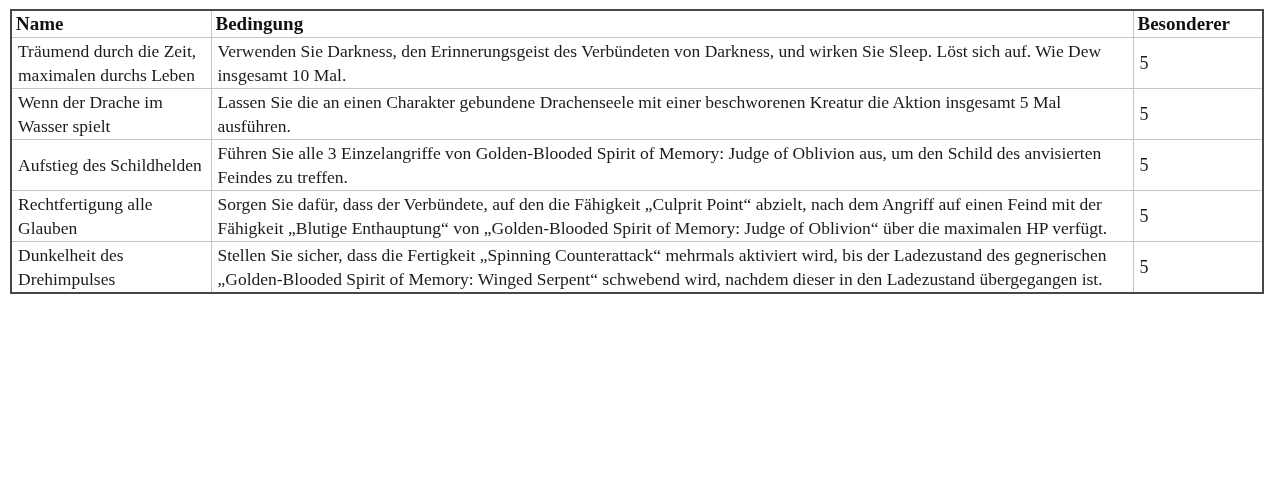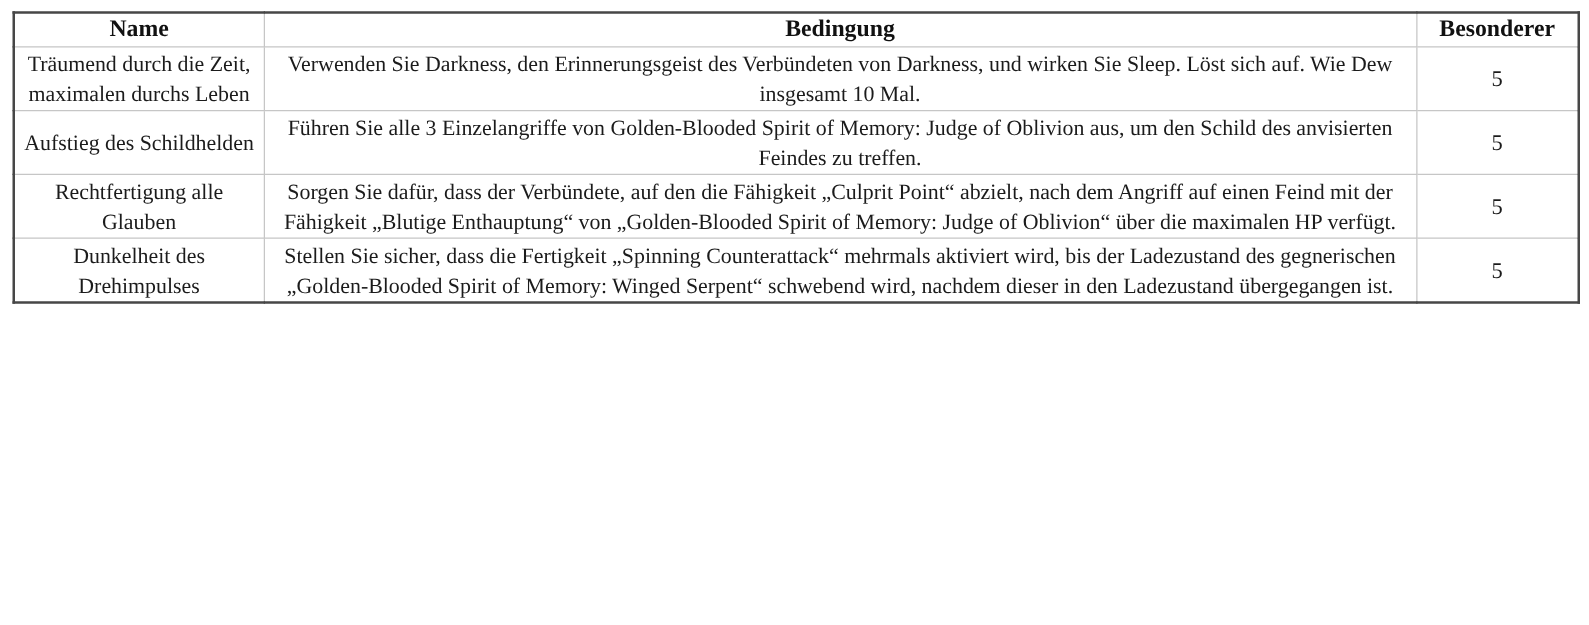--- a/index.html
+++ b/index.html
@@ -24,21 +24,21 @@
     table-layout: fixed;
     width: 1252px;
     background: #ffffff;
     border: 2px solid #474747;
   }
   col.col-name   { width: 200px; }
   col.col-cond   { width: 922px; }
   col.col-reward { width: 130px; }
   th, td {
     border: 1px solid #c6c6c6;
-    text-align: center;
+    text-align: left;
     vertical-align: middle;
     font-size: 17.5px;
     line-height: 24px;
     padding: 1px 6px;
     overflow-wrap: break-word;
   }
   th {
     font-size: 19px;
     font-weight: bold;
     line-height: 24px;
@@ -66,20 +66,25 @@
         <th>Besonderer</th>
       </tr>
     </thead>
     <tbody>
       <tr>
         <td class="name-cell">Träumend durch die Zeit, maximalen durchs Leben</td>
         <td class="condition-cell">Verwenden Sie Darkness, den Erinnerungsgeist des Verbündeten von Darkness, und wirken Sie Sleep. Löst sich auf. Wie Dew insgesamt 10 Mal.</td>
         <td class="reward-cell">5</td>
       </tr>
       <tr>
+        <td class="name-cell">Wenn der Drache im Wasser spielt</td>
+        <td class="condition-cell">Lassen Sie die an einen Charakter gebundene Drachenseele mit einer beschworenen Kreatur die Aktion insgesamt 5 Mal ausführen.</td>
+        <td class="reward-cell">5</td>
+      </tr>
+      <tr>
         <td class="name-cell">Aufstieg des Schildhelden</td>
         <td class="condition-cell">Führen Sie alle 3 Einzelangriffe von Golden-Blooded Spirit of Memory: Judge of Oblivion aus, um den Schild des anvisierten Feindes zu treffen.</td>
         <td class="reward-cell">5</td>
       </tr>
       <tr>
         <td class="name-cell">Rechtfertigung alle Glauben</td>
         <td class="condition-cell">Sorgen Sie dafür, dass der Verbündete, auf den die Fähigkeit „Culprit Point“ abzielt, nach dem Angriff auf einen Feind mit der Fähigkeit „Blutige Enthauptung“ von „Golden-Blooded Spirit of Memory: Judge of Oblivion“ über die maximalen HP verfügt.</td>
         <td class="reward-cell">5</td>
       </tr>
       <tr>

